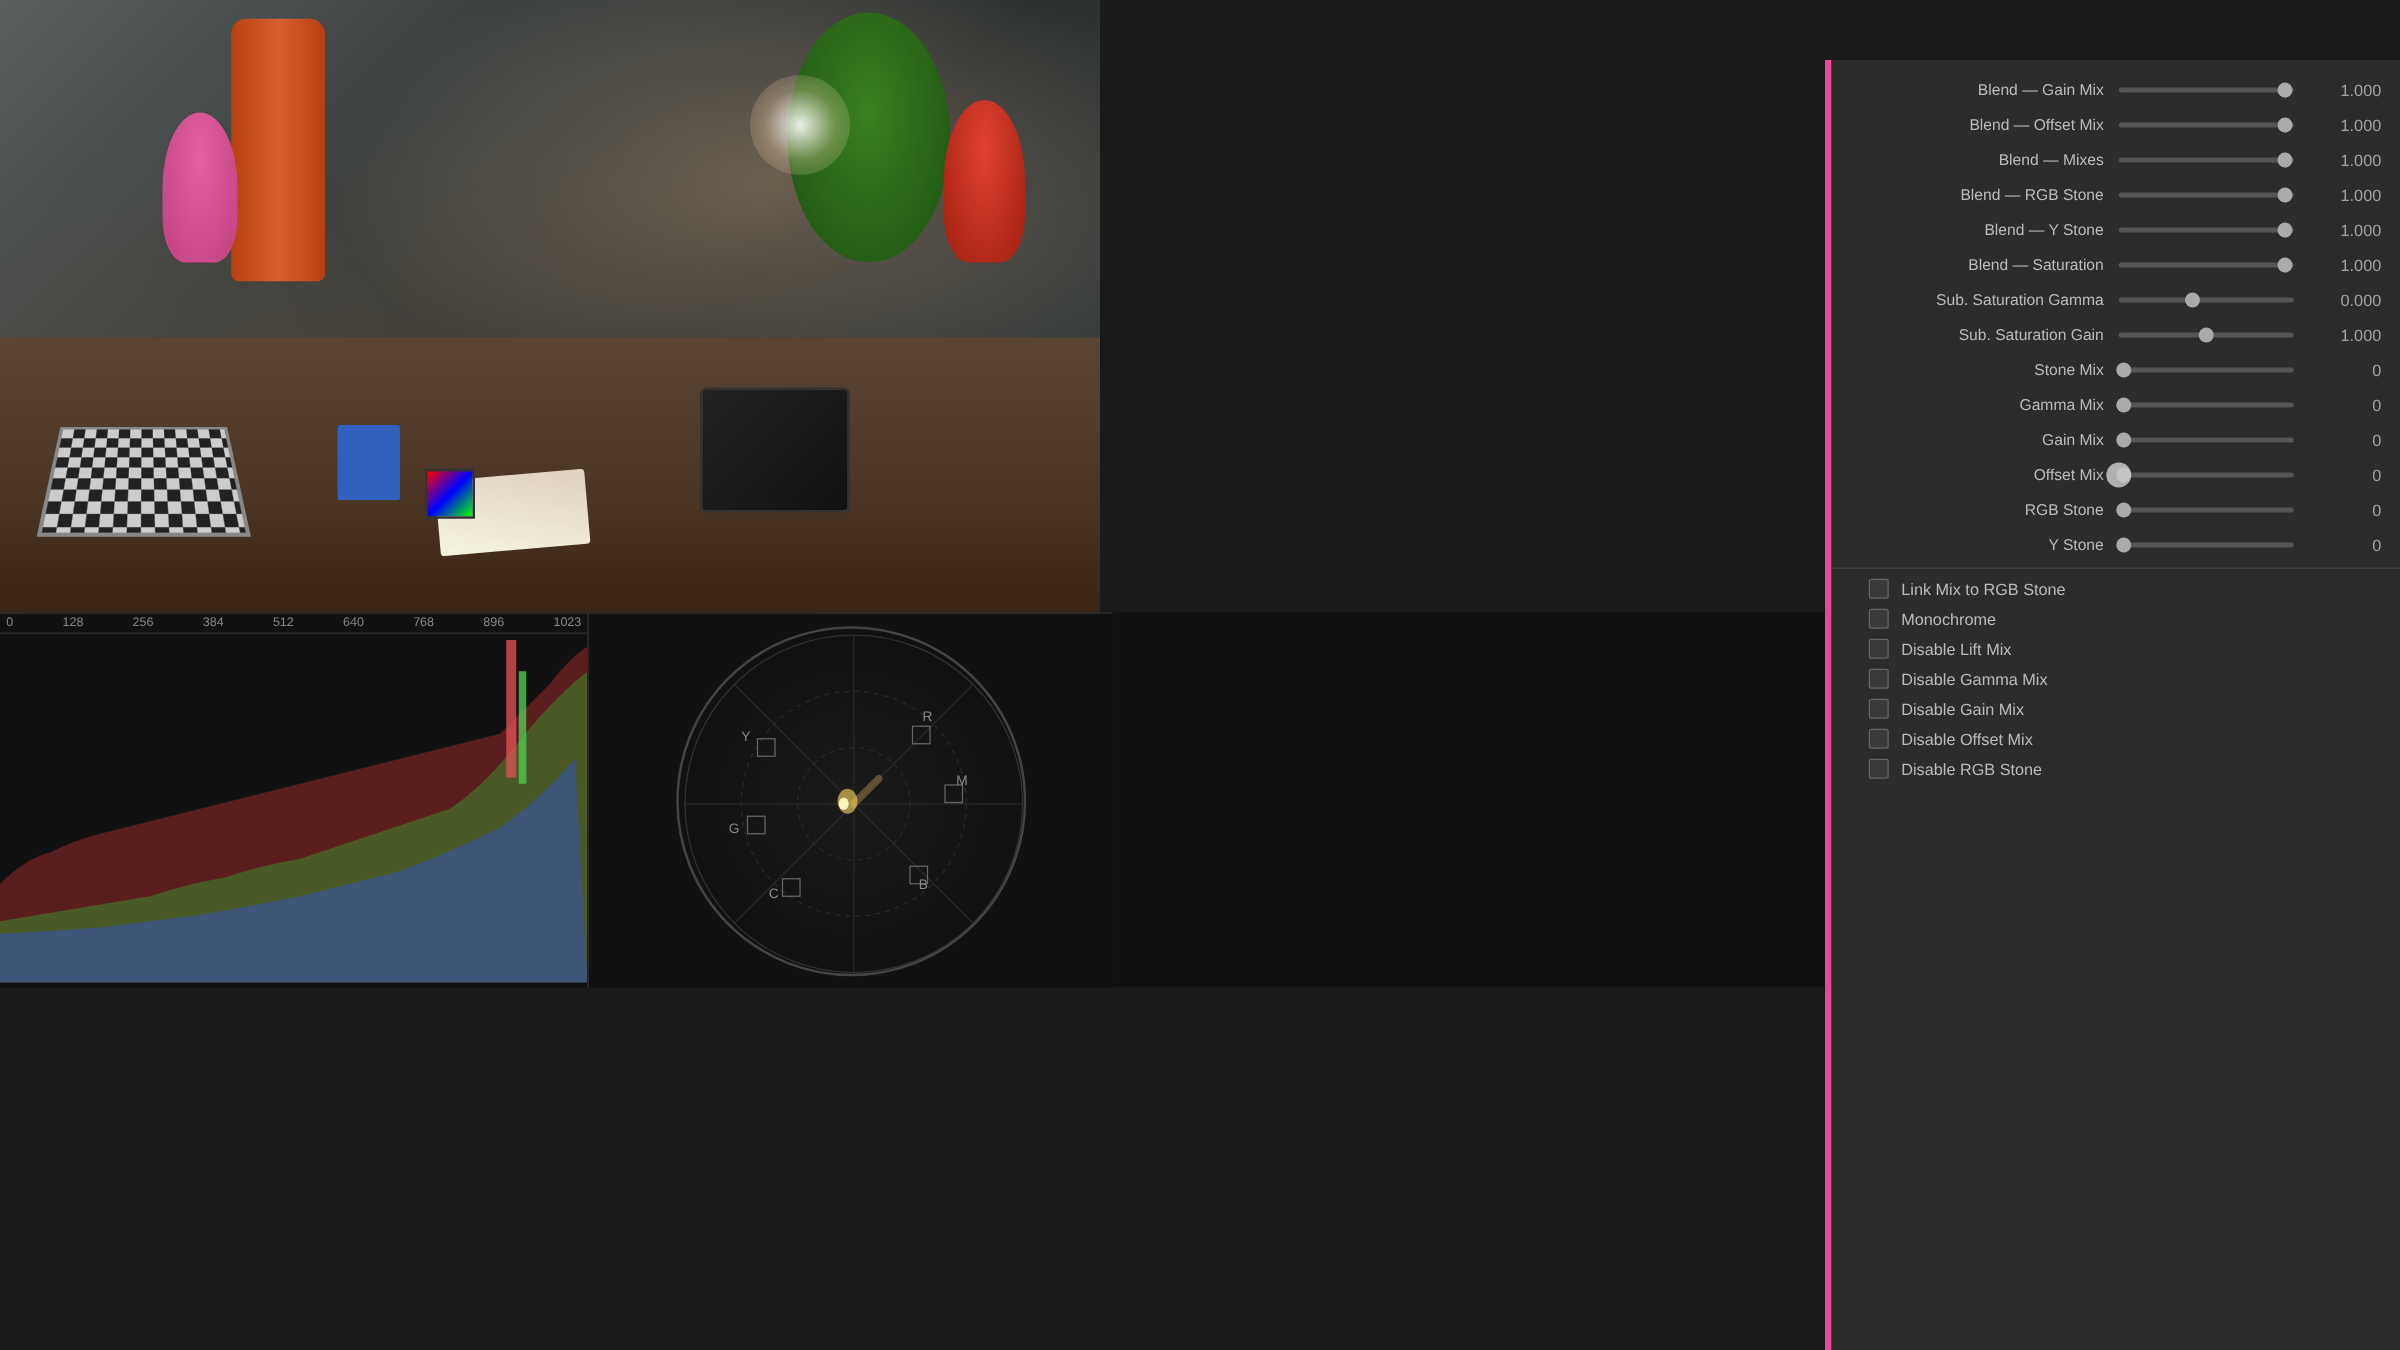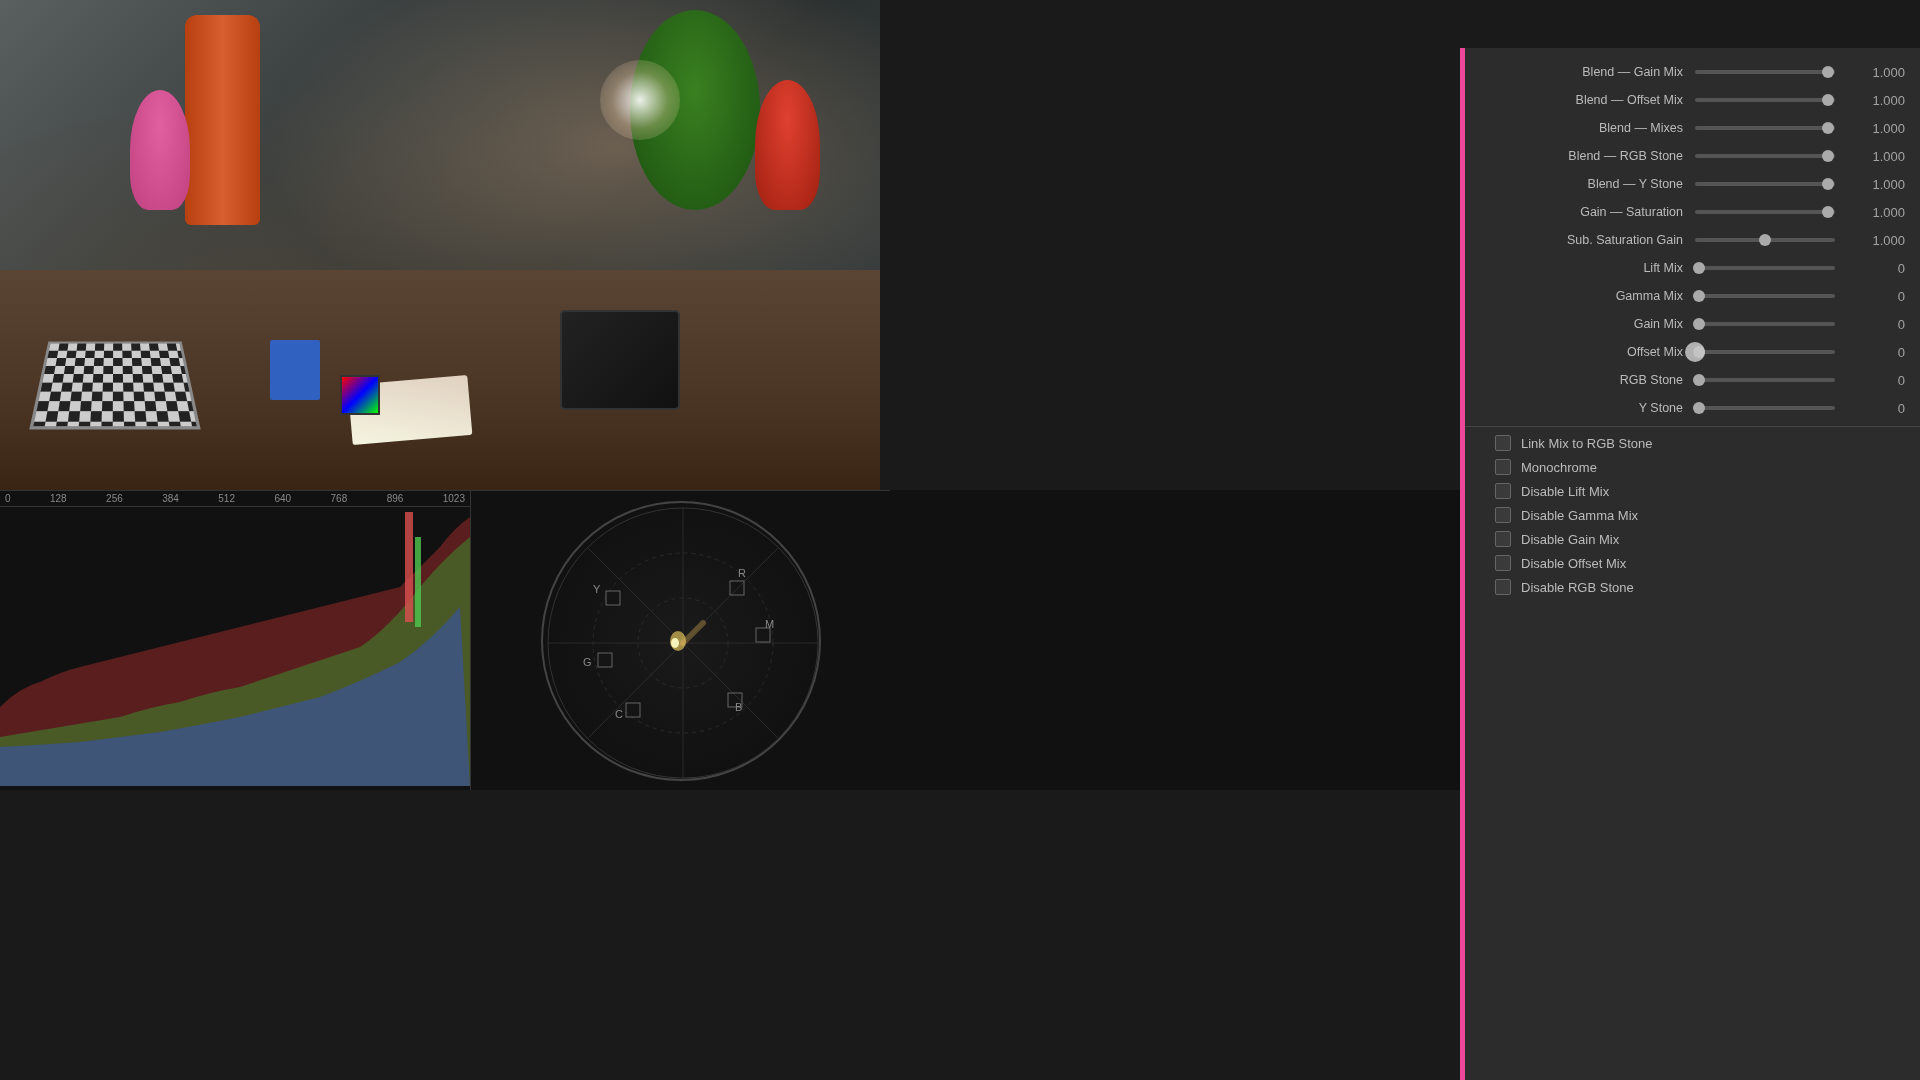--- a/index.html
+++ b/index.html
@@ -338,35 +338,42 @@
           <span class="slider-value">1.000</span>
         </div>
         <div class="slider-row">
           <span class="slider-label">Blend — Y Stone</span>
           <div class="slider-track">
             <div class="slider-thumb" style="left: calc(95% - 6px);"></div>
           </div>
           <span class="slider-value">1.000</span>
         </div>
         <div class="slider-row">
-          <span class="slider-label">Gain — Saturation</span>
-          <div class="slider-track">
-            <div class="slider-thumb" style="left: calc(95% - 6px);"></div>
-          </div>
-          <span class="slider-value">1.000</span>
+          <span class="slider-label">Blend — Saturation</span>
+          <div class="slider-track">
+            <div class="slider-thumb" style="left: calc(95% - 6px);"></div>
+          </div>
+          <span class="slider-value">1.000</span>
+        </div>
+        <div class="slider-row">
+          <span class="slider-label">Sub. Saturation Gamma</span>
+          <div class="slider-track">
+            <div class="slider-thumb" style="left: calc(42% - 6px);"></div>
+          </div>
+          <span class="slider-value">0.000</span>
         </div>
         <div class="slider-row">
           <span class="slider-label">Sub. Saturation Gain</span>
           <div class="slider-track">
             <div class="slider-thumb" style="left: calc(50% - 6px);"></div>
           </div>
           <span class="slider-value">1.000</span>
         </div>
         <div class="slider-row">
-          <span class="slider-label">Lift Mix</span>
+          <span class="slider-label">Stone Mix</span>
           <div class="slider-track">
             <div class="slider-thumb" style="left: calc(3% - 6px);"></div>
           </div>
           <span class="slider-value">0</span>
         </div>
         <div class="slider-row">
           <span class="slider-label">Gamma Mix</span>
           <div class="slider-track">
             <div class="slider-thumb" style="left: calc(3% - 6px);"></div>
           </div>

